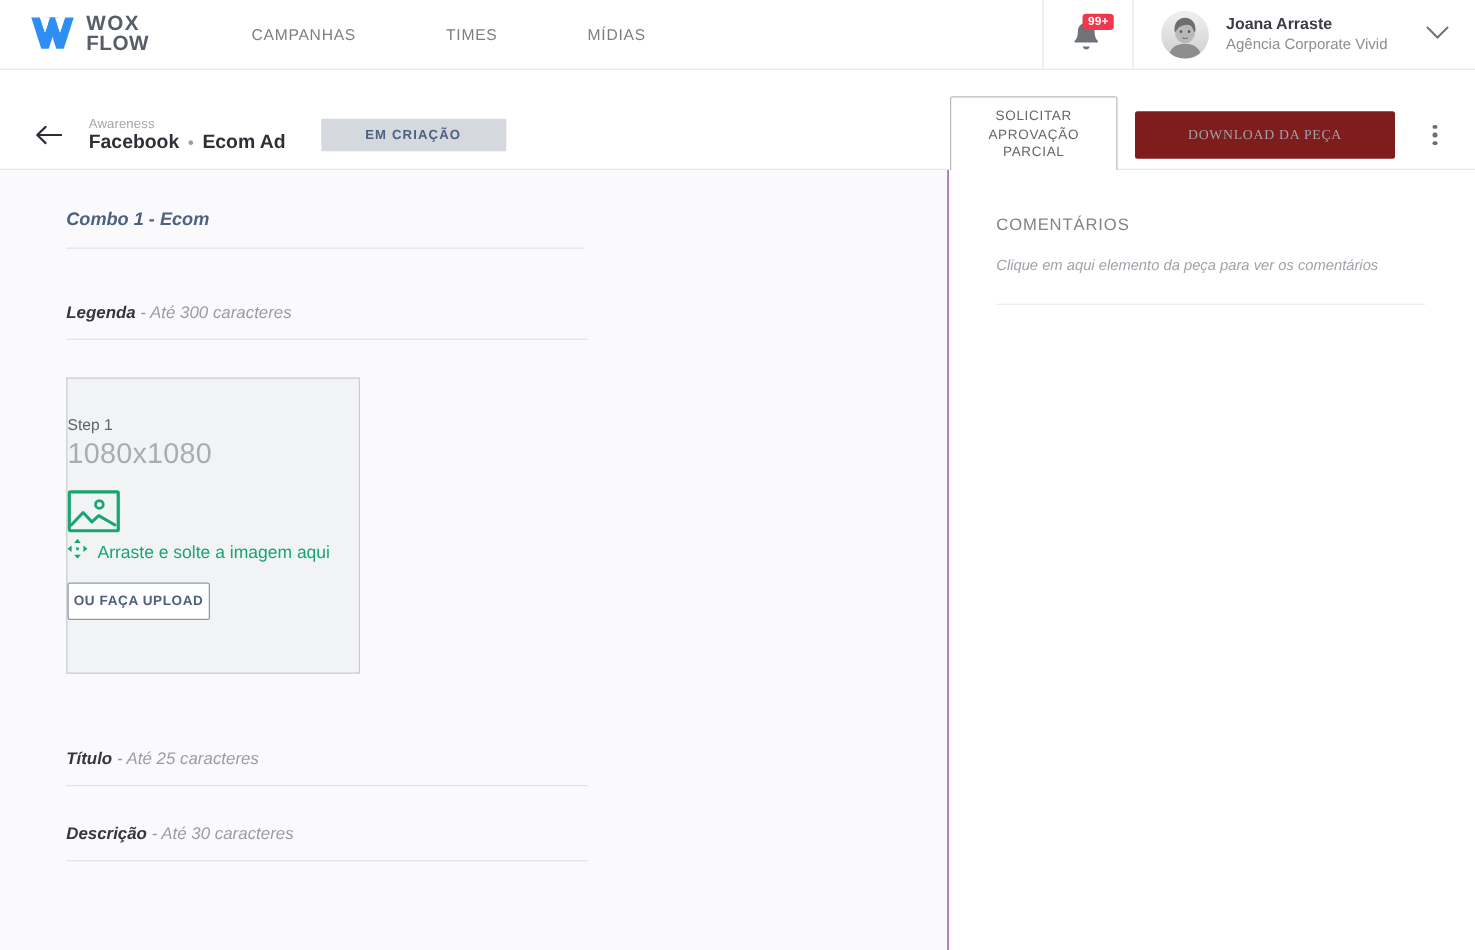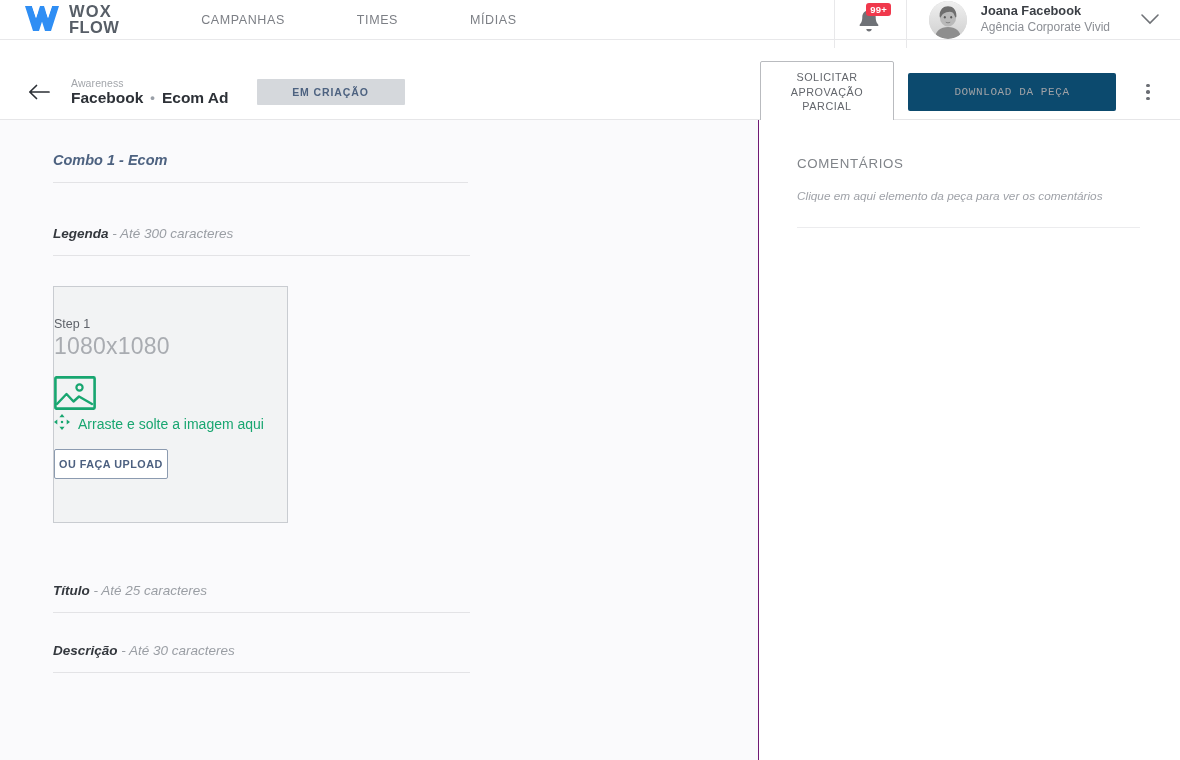--- a/index.html
+++ b/index.html
@@ -5,21 +5,21 @@
   * { box-sizing: border-box; margin: 0; padding: 0; }
   html, body {
     width: 1180px; height: 760px;
     font-family: "Liberation Sans", sans-serif;
     background: #ffffff;
     overflow: hidden;
   }
 
   
   .topbar {
-    height: 40px;
+    height: 56px;
     background: #ffffff;
     display: flex;
     align-items: center;
     border-bottom: 1px solid #e8e8ea;
     position: relative;
   }
   .logo-wrap {
     display: flex;
     align-items: center;
     margin-left: 24px;
@@ -136,29 +136,29 @@
     line-height: 1.35;
     padding: 8px 16px;
     width: 134px;
     text-align: center;
     border-radius: 2px;
     cursor: pointer;
     font-family: inherit;
   }
   .btn-disabled {
     border: none;
-    background: #0c4a6e;
+    background: #7f1d1d;
     color: #a0a2a6;
     font-size: 11px;
     letter-spacing: 0.6px;
     padding: 13px 22px;
     border-radius: 2px;
     width: 208px;
     text-align: center;
-    font-family: Liberation Mono, monospace;
+    font-family: Liberation Serif, serif;
   }
   .kebab {
     width: 28px; height: 34px;
     display: flex; flex-direction: column; align-items: center; justify-content: center;
     gap: 3px; margin-left: 4px;
   }
   .kebab i { width: 3.5px; height: 3.5px; background: #6b6e74; border-radius: 50%; display: block; }
 
   
   .body {
@@ -302,21 +302,21 @@
             <path d="M6 38c0-8 5.5-12 13-12s13 4 13 12z" fill="#8e8e8e"></path>
             <ellipse cx="19" cy="16" rx="8.2" ry="9.6" fill="#b9b9b9"></ellipse>
             <path d="M10.6 14.5c0-6.2 3.9-9.3 8.4-9.3s8.4 3.1 8.4 9.3c0 1.6-.6 2.4-1.2 1.6-.7-1-1.1-3.6-2.6-4.6-2.2-1.5-6.6-.6-9.3 1.3-1.7 1.2-2.2 3.3-2.8 3.6-.6.3-.9-.7-.9-1.9z" fill="#6e6e6e"></path>
             <ellipse cx="15.8" cy="16.2" rx="1" ry="1.2" fill="#5a5a5a"></ellipse>
             <ellipse cx="22.2" cy="16.2" rx="1" ry="1.2" fill="#5a5a5a"></ellipse>
             <path d="M16.8 21.2c1.4.8 3 .8 4.4 0" stroke="#7a7a7a" stroke-width="0.9" fill="none"></path>
           </g>
         </svg>
       </div>
       <div class="user-meta">
-        <span class="user-name">Joana Facebook</span>
+        <span class="user-name">Joana Arraste</span>
         <span class="user-org">Agência Corporate Vivid</span>
       </div>
       <span class="chev">
         <svg width="20" height="12" viewBox="0 0 20 12">
             <path d="M2 2l8 8 8-8" stroke="#6f7277" stroke-width="1.6" fill="none" stroke-linecap="round"></path>
           </svg>
       </span>
     </div>
 
   </div>

